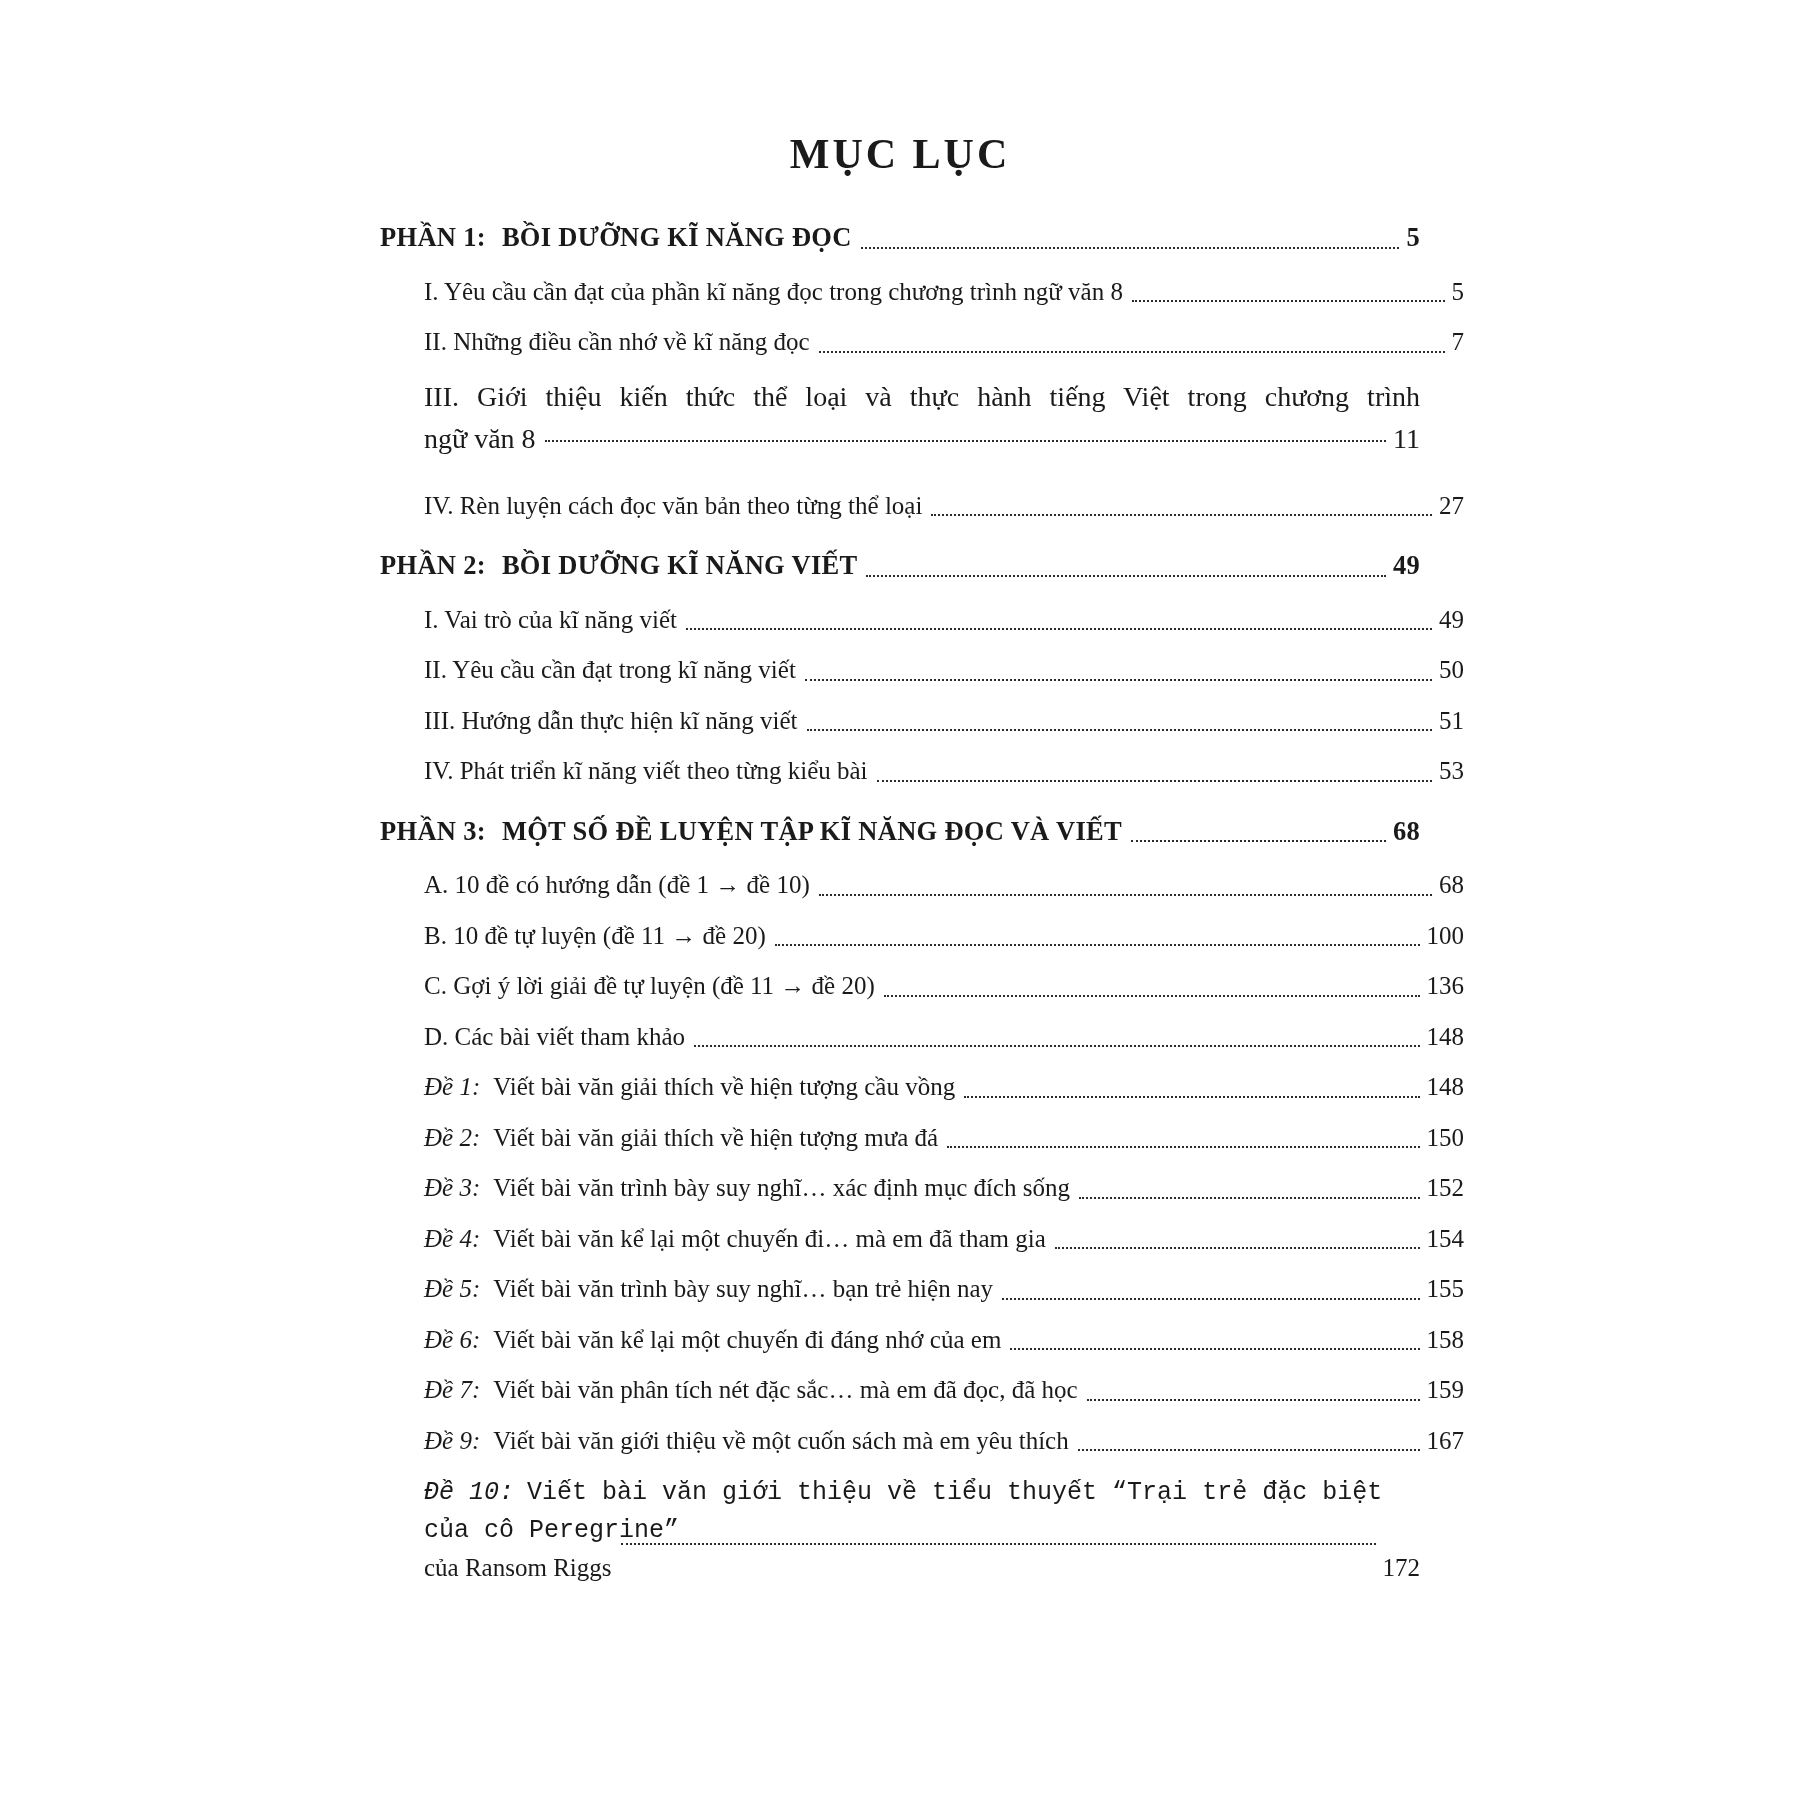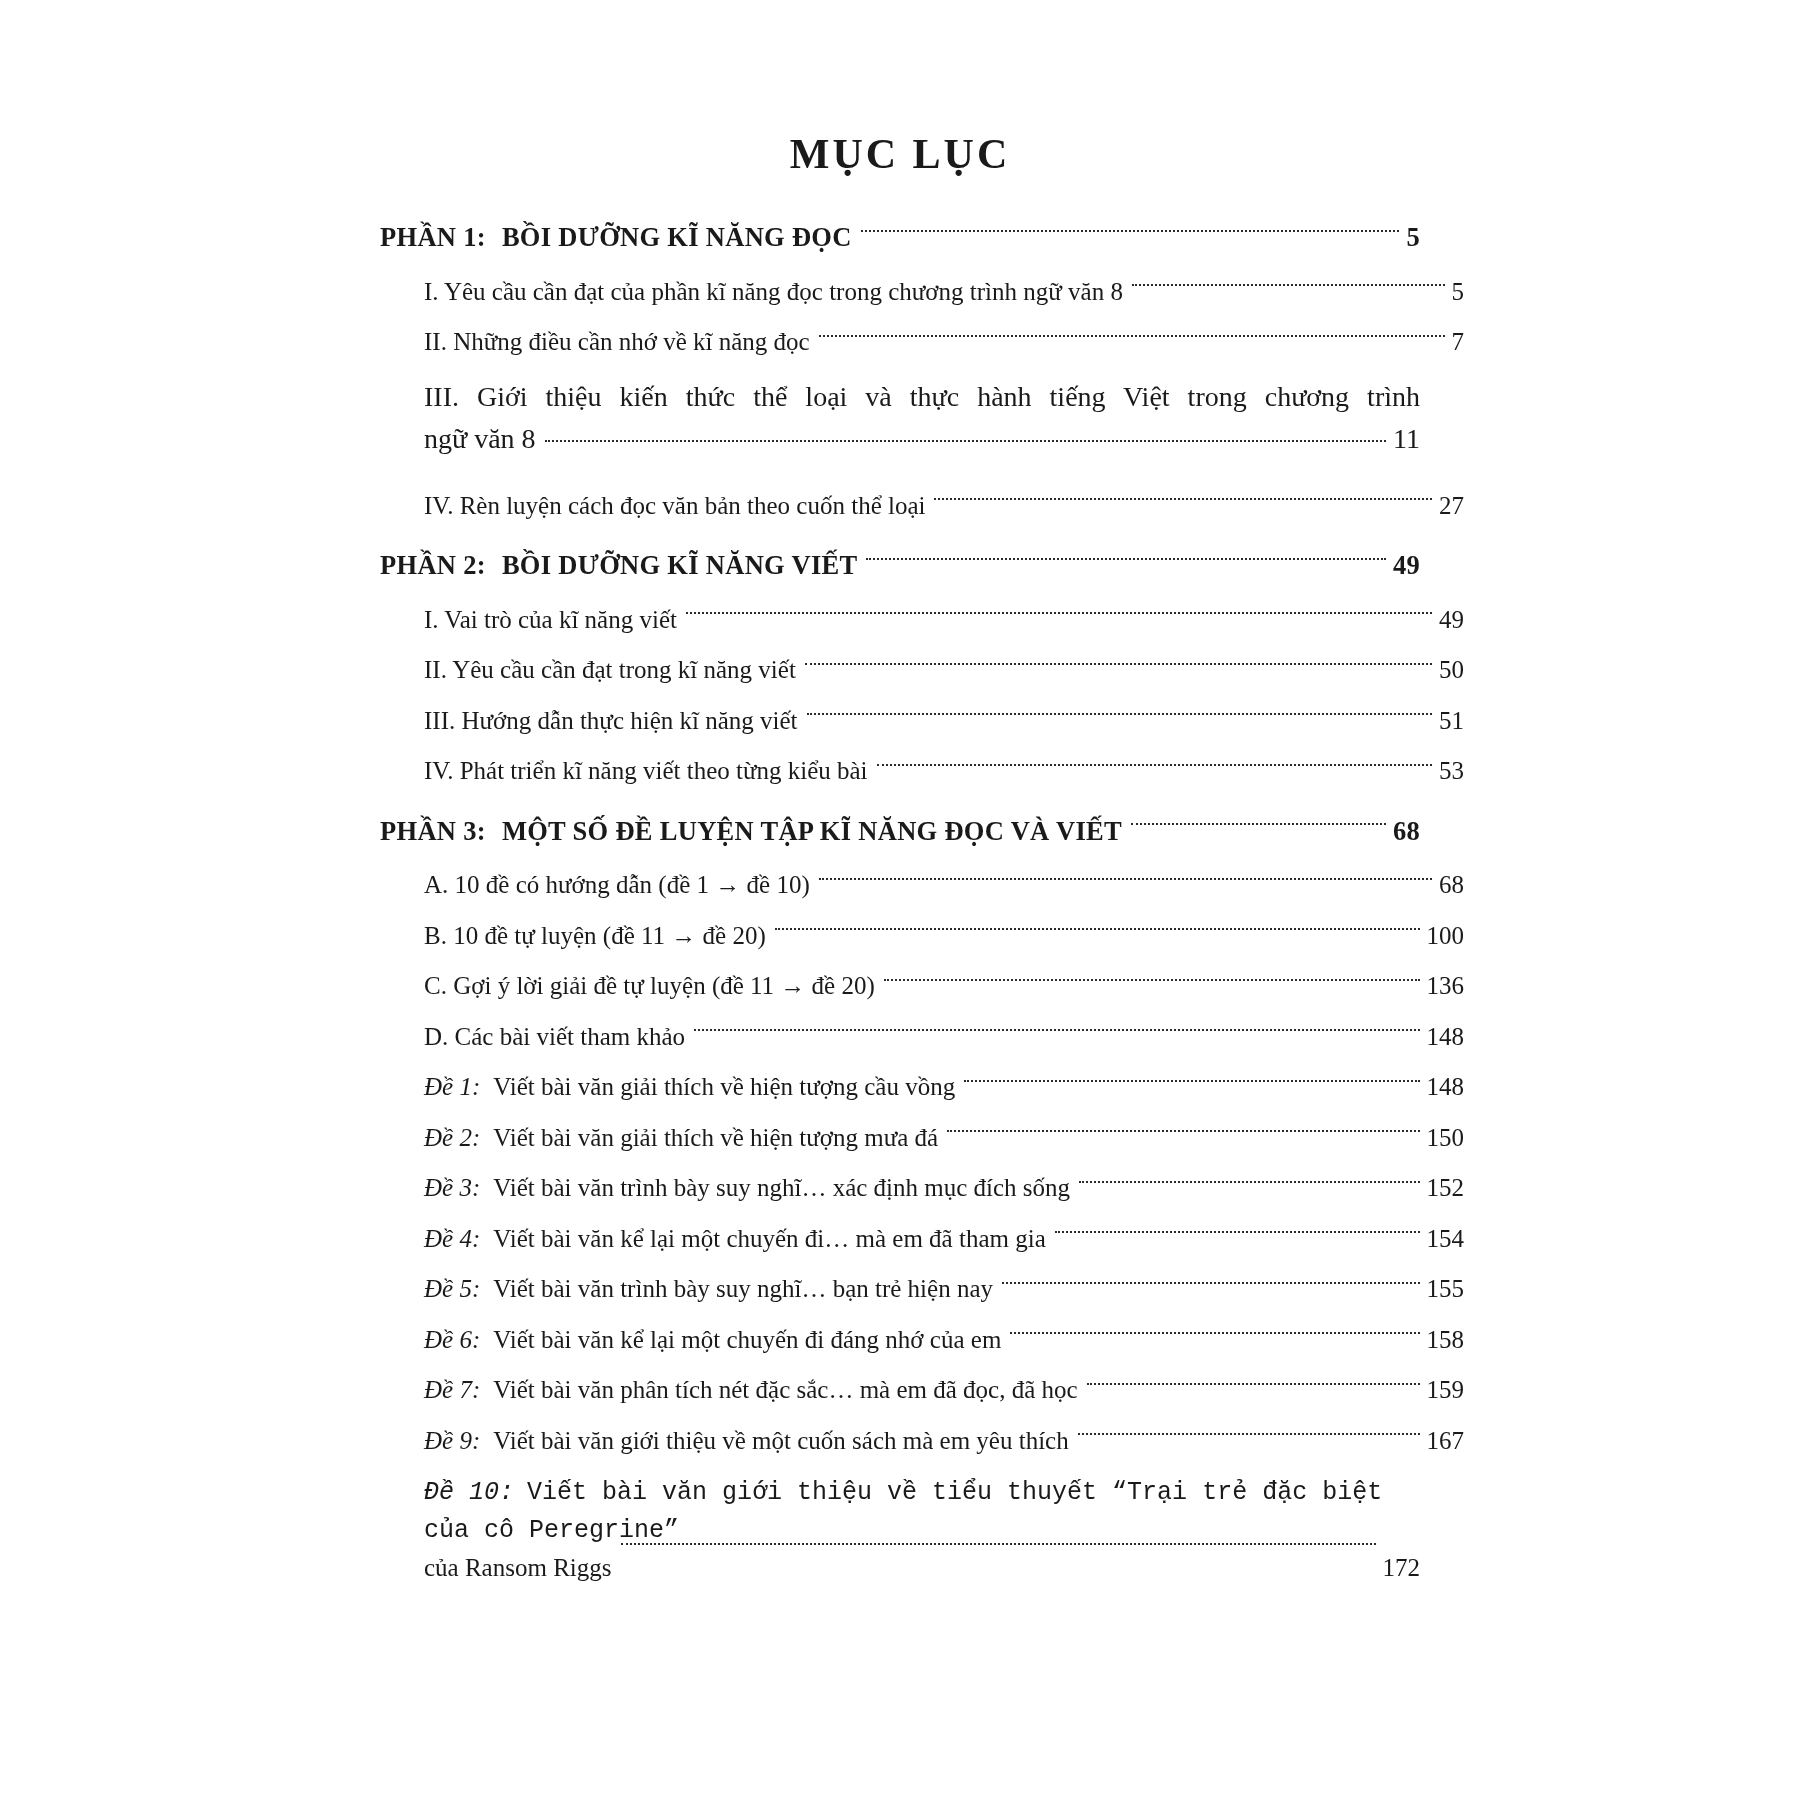--- a/index.html
+++ b/index.html
@@ -26,21 +26,21 @@
     font-size: 42px;
     font-weight: bold;
     letter-spacing: 3px;
     margin: 0 0 42px 0;
     font-family: "Liberation Serif", serif;
   }
 
   
   .row {
     display: flex;
-    align-items: center;
+    align-items: flex-end;
     width: 100%;
     margin-bottom: 17px;
     line-height: 1.34;
   }
   .row .txt {
     white-space: nowrap;
   }
   .row .leader {
     flex: 1 1 auto;
     margin: 0 7px 0 9px;
@@ -169,21 +169,21 @@
   <div class="wrap-entry">
     <div class="line1">III. Giới thiệu kiến thức thể loại và thực hành tiếng Việt trong chương trình</div>
     <div class="l2 line2">
       <span class="txt">ngữ văn 8</span>
       <span class="leader"></span>
       <span class="pg">11</span>
     </div>
   </div>
 
   <div class="row entry">
-    <span class="txt">IV. Rèn luyện cách đọc văn bản theo cuốn thể loại</span>
+    <span class="txt">IV. Rèn luyện cách đọc văn bản theo từng thể loại</span>
     <span class="leader"></span>
     <span class="pg">27</span>
   </div>
 
   <div class="row part">
     <span class="txt"><span class="lbl">PHẦN 2:</span><span>BỒI DƯỠNG KĨ NĂNG VIẾT</span></span>
     <span class="leader"></span>
     <span class="pg">49</span>
   </div>
 

